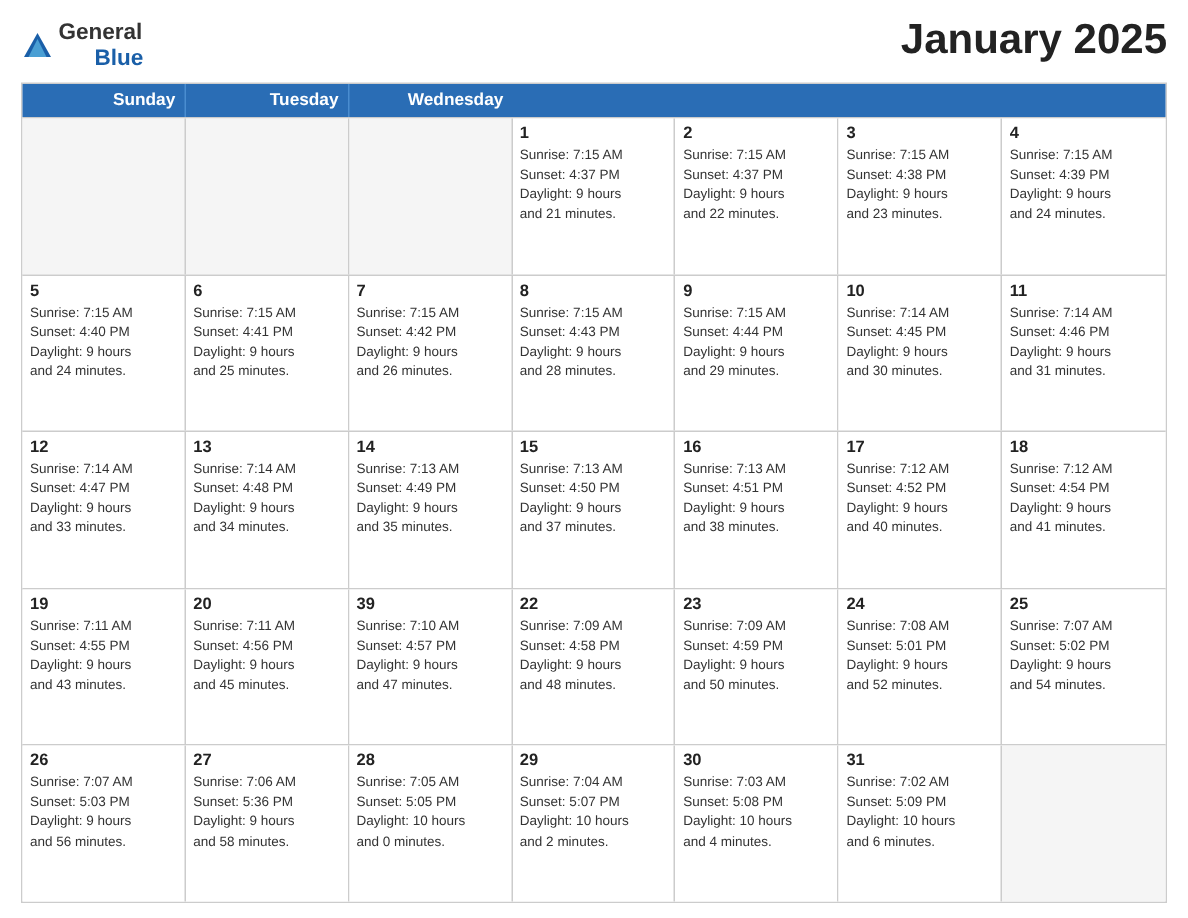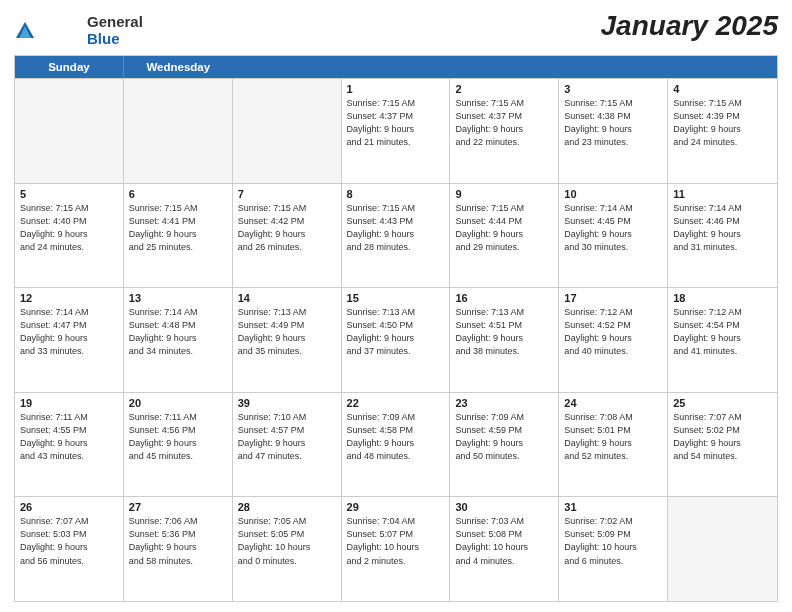--- a/index.html
+++ b/index.html
@@ -20,50 +20,49 @@
     .header {
       display: flex;
       justify-content: space-between;
       align-items: flex-start;
       margin-bottom: 8px;
     }
     .logo {
       display: flex;
       align-items: center;
       margin-top: 4px;
-      gap: 48px;
     }
     .logo-text {
       display: flex;
       flex-direction: column;
       line-height: 1.1;
     }
     .logo-general {
       font-size: 15px;
       font-weight: bold;
       color: #333;
     }
     .logo-blue {
       font-size: 15px;
       font-weight: bold;
       color: #1a5fa8;
+      margin-left: 24px;
     }
     .logo-icon {
       width: 22px;
       height: 22px;
       margin-right: 3px;
     }
     .title-block {
       text-align: right;
     }
     .main-title {
       font-size: 28px;
       font-weight: bold;
       color: #222;
-      font-style: italic;
     }
     .subtitle {
       font-size: 13px;
       color: #444;
       margin-top: 2px;
     }
     .calendar {
       flex: 1;
       display: flex;
       flex-direction: column;
@@ -71,22 +70,22 @@
     }
     .cal-header {
       display: grid;
       grid-template-columns: repeat(7, 1fr);
       background: #2a6db5;
     }
     .cal-header-cell {
       color: #fff;
       font-size: 11.5px;
       font-weight: bold;
-      padding: 5px 16px;
-      text-align: center;
+      padding: 5px 6px;
+      text-align: right;
       border-right: 1px solid #4a8dd0;
     }
     .cal-header-cell:last-child {
       border-right: none;
     }
     .cal-body {
       flex: 1;
       display: flex;
       flex-direction: column;
     }
@@ -139,20 +138,21 @@
       </div>
     </div>
     <div class="title-block">
       <div class="main-title">January 2025</div>
     </div>
   </div>
 
   <div class="calendar">
     <div class="cal-header">
       <div class="cal-header-cell">Sunday</div>
+      <div class="cal-header-cell">Tuesday</div>
       <div class="cal-header-cell">Wednesday</div>
     </div>
     <div class="cal-body" id="cal-body">
     <div class="cal-row">
           <div class="cal-cell empty"></div>
           <div class="cal-cell empty"></div>
           <div class="cal-cell empty"></div>
           <div class="cal-cell">
             <div class="day-num">1</div>
             <div class="cell-text" style="white-space: pre-line;">Sunrise: 7:15 AM

